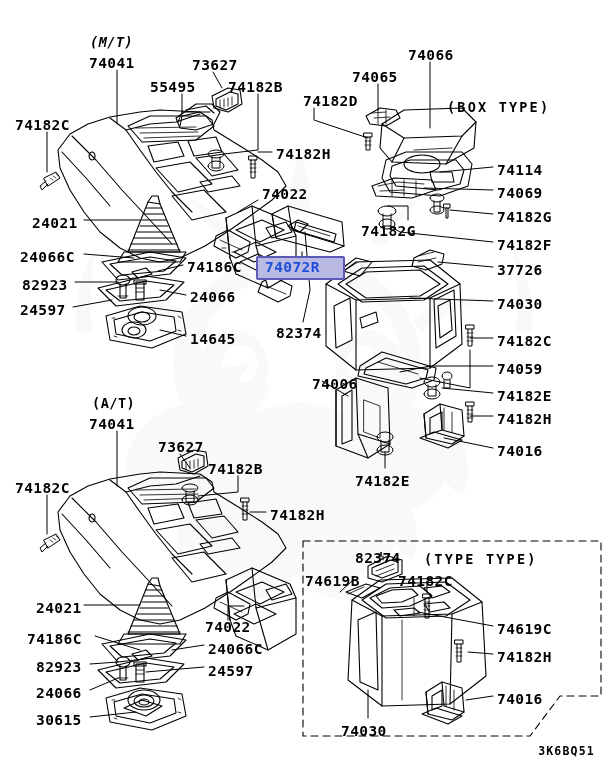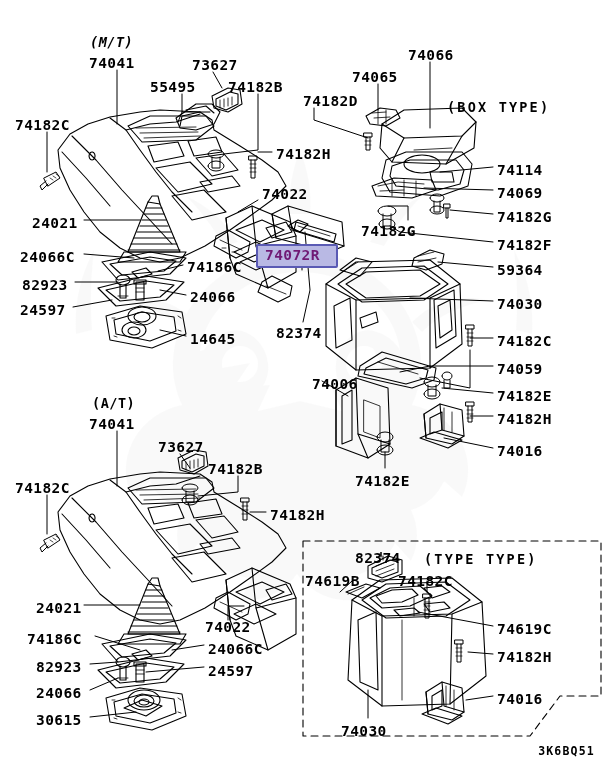--- a/index.html
+++ b/index.html
@@ -39,28 +39,28 @@
   }
   .mt-at{
     position:absolute;
     font-family:"DejaVu Sans Mono","Liberation Mono",monospace;
     font-size:13.5px;font-weight:700;color:#000;white-space:nowrap;
     letter-spacing:.5px;
   }
   
   #hl-74072R{
     position:absolute;
-    left:256px;top:244px;
-    padding:2px 16px 3px 7px;
+    left:256px;top:256px;
+    padding:2px 23px 3px 7px;
     background:#b9b9e4;
     border:2px solid #5a5ab4;
     border-radius:2px;
     font-family:"DejaVu Sans Mono","Liberation Mono",monospace;
     font-size:14.5px;font-weight:700;letter-spacing:.4px;
-    color:#701a75;white-space:nowrap;line-height:1;
+    color:#1d4ed8;white-space:nowrap;line-height:1;
   }
   #footer-code{
     position:absolute;right:14px;bottom:10px;
     font-family:"DejaVu Sans Mono","Liberation Mono",monospace;
     font-size:11.5px;font-weight:700;letter-spacing:1.2px;color:#000;
   }
 </style>
 </head>
 <body>
 
@@ -532,21 +532,21 @@
   <div class="lbl" style="left:408px;top:48px;">74066</div>
   <div class="lbl" style="left:352px;top:70px;">74065</div>
   <div class="lbl" style="left:303px;top:94px;">74182D</div>
   <div class="type-lbl" style="left:447px;top:99px;">(BOX TYPE)</div>
   <div class="lbl" style="left:497px;top:163px;">74114</div>
   <div class="lbl" style="left:497px;top:186px;">74069</div>
   <div class="lbl" style="left:497px;top:210px;">74182G</div>
   <div class="lbl" style="left:361px;top:224px;">74182G</div>
   <div class="lbl" style="left:497px;top:238px;">74182F</div>
 
-  <div class="lbl" style="left:497px;top:263px;">59364</div>
+  <div class="lbl" style="left:497px;top:263px;">37726</div>
   <div class="lbl" style="left:497px;top:297px;">74030</div>
   <div class="lbl" style="left:497px;top:334px;">74182C</div>
   <div class="lbl" style="left:497px;top:362px;">74059</div>
   <div class="lbl" style="left:287px;top:377px;margin-left:25px;">74006</div>
   <div class="lbl" style="left:497px;top:389px;">74182E</div>
   <div class="lbl" style="left:497px;top:412px;">74182H</div>
   <div class="lbl" style="left:497px;top:444px;">74016</div>
   <div class="lbl" style="left:355px;top:474px;">74182E</div>
 
   <div class="mt-at" style="left:92px;top:395px;">(A/T)</div>

